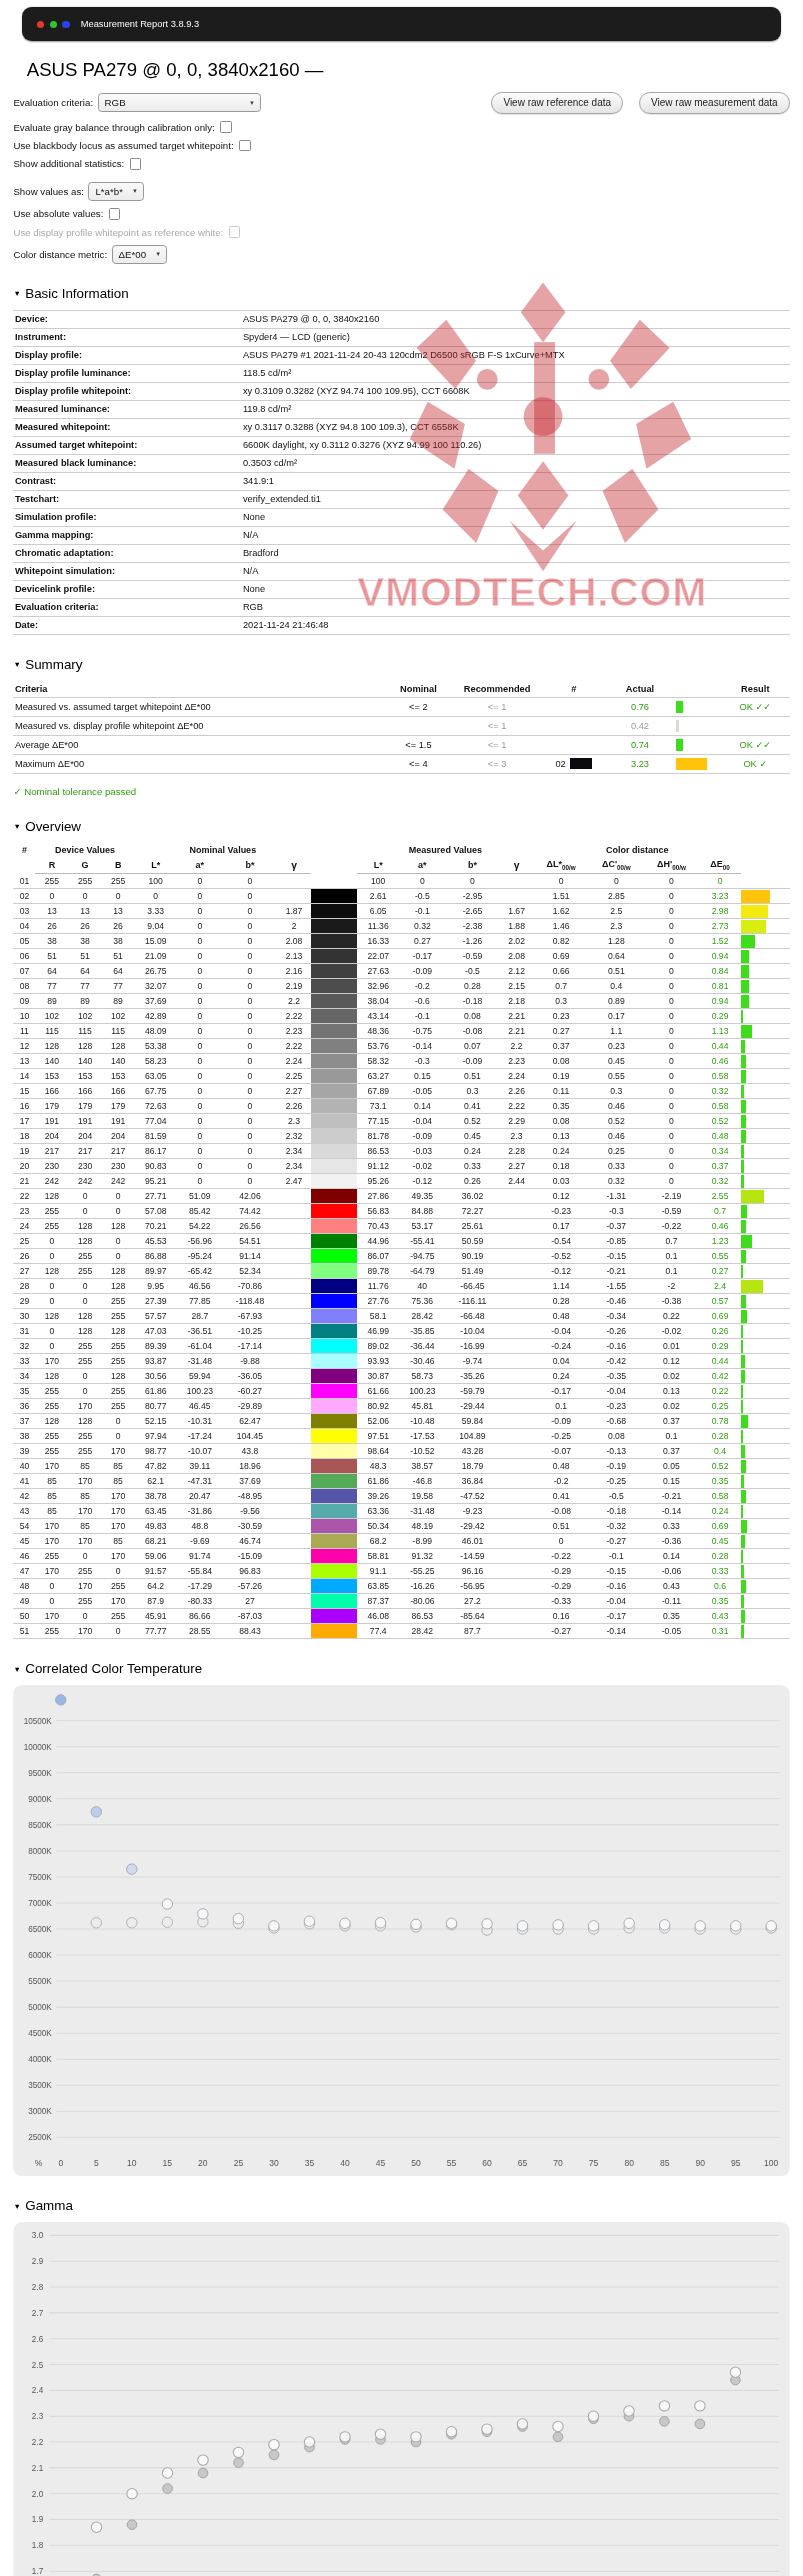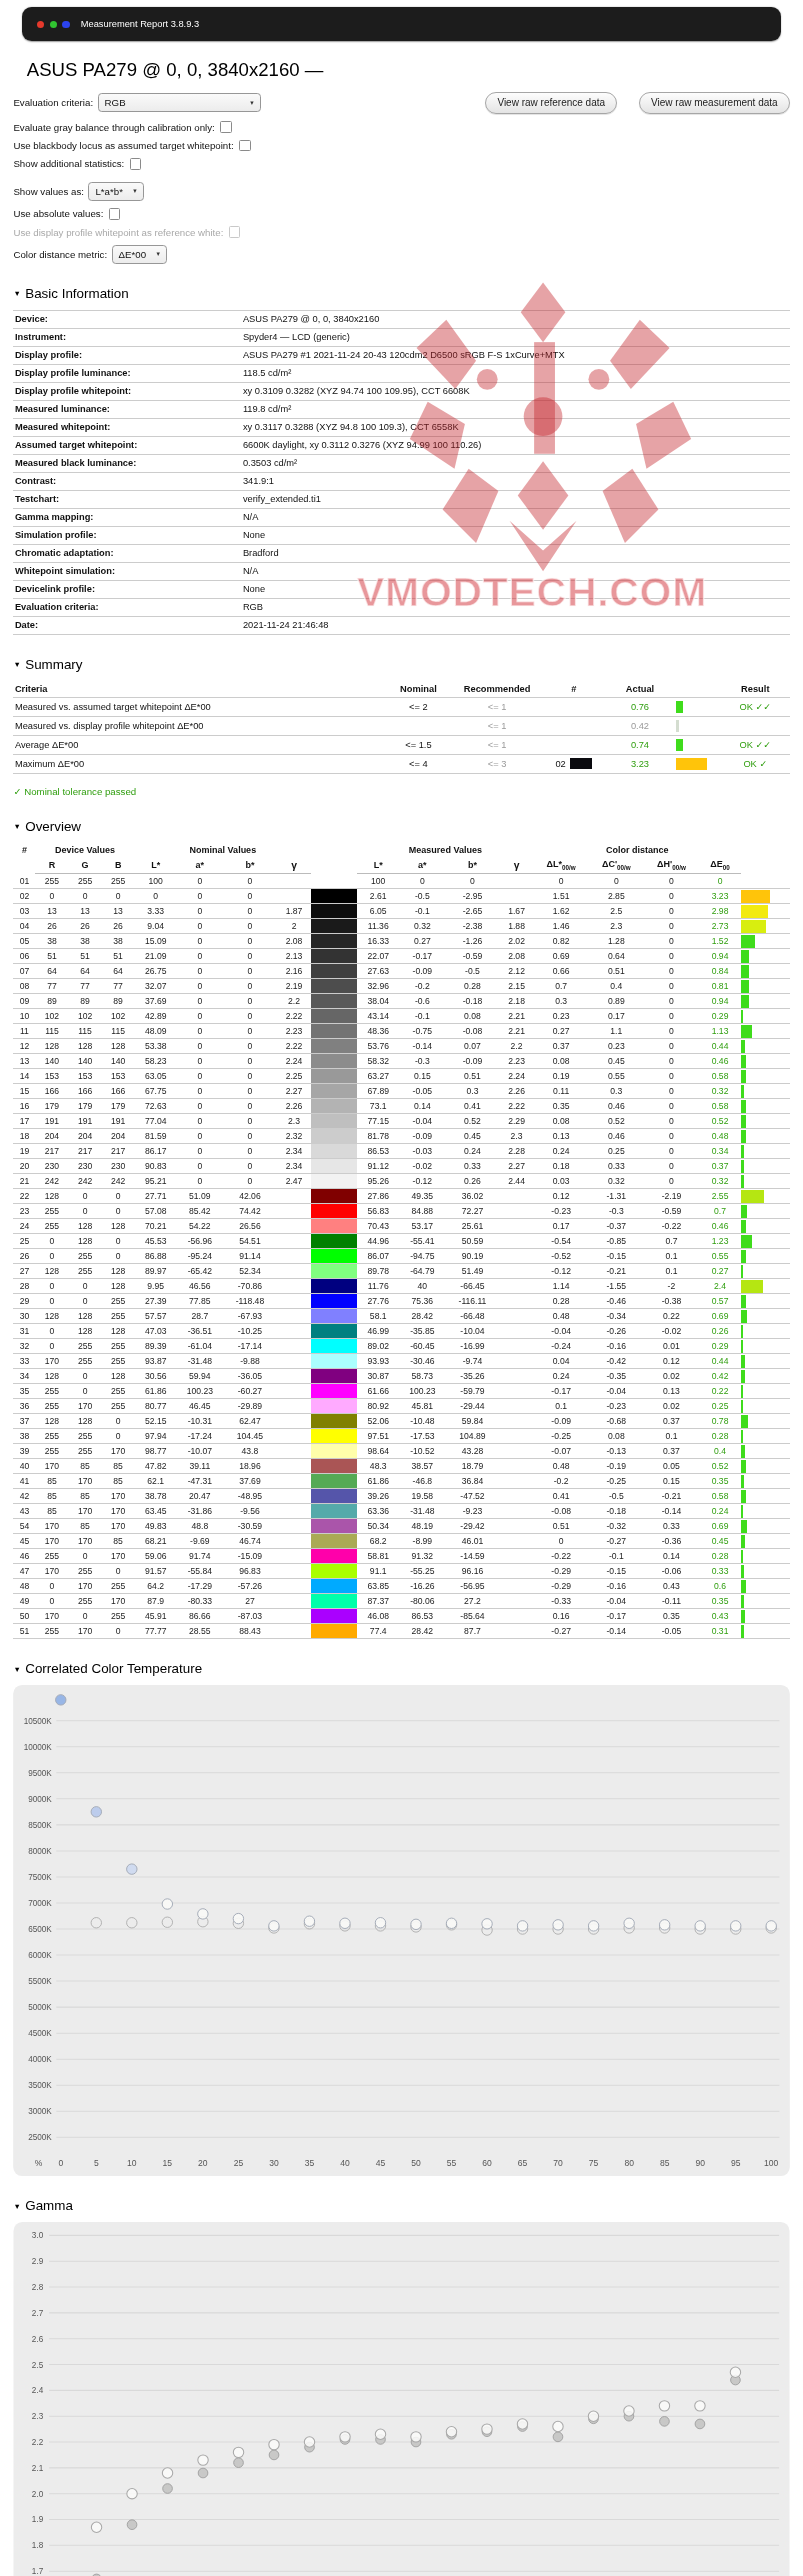--- a/index.html
+++ b/index.html
@@ -11,21 +11,21 @@
   .dot{width:7.4px;height:7.4px;border-radius:50%;margin-right:5.2px}
   .titlebar .t{color:#fff;font-size:9.3px;margin-left:6px}
   h1{font-size:18.6px;font-weight:400;margin:18px 13.4px 10.4px;color:#000}
   .page{padding:0 13.4px;position:relative}
   .crow{display:flex;align-items:center;font-size:9.7px;margin-bottom:7.4px}
   .crow label{margin-right:4.5px}
   .select{display:inline-flex;align-items:center;justify-content:space-between;
           border:0.7px solid #979797;border-radius:3.7px;background:linear-gradient(#fafafa,#ececec);
           padding:3px 6px;font-size:9.7px;color:#111;cursor:default}
   .select .arr{font-size:6.7px;color:#333;margin-left:10.4px}
-  .btnrow{margin-left:auto;display:flex;gap:22px}
+  .btnrow{margin-left:auto;display:flex;gap:16px}
   .btn{border:0.7px solid #a6a6a6;border-radius:11px;background:linear-gradient(#fdfdfd,#e4e4e4);
        padding:4.5px 11px;font-size:10px;color:#222;box-shadow:0 0.7px 0.7px rgba(0,0,0,.15)}
   .cbrow{display:flex;align-items:center;font-size:9.7px;margin-bottom:6.7px}
   .checkbox{width:9.7px;height:9.7px;border:1.1px solid #8a8a8a;border-radius:1.5px;background:#fff;
             display:inline-block;margin-left:5.2px}
   .dis{color:#a9a9a9}
   .dis .checkbox{border-color:#c9c9c9}
   .sect{font-size:13.4px;margin:22px 0 9px;color:#000}
   .tri{font-size:7.4px;vertical-align:1.5px;margin-right:4.5px;color:#000}
   
@@ -165,26 +165,26 @@
         </tr>
         <tr>
           <td class="lbl">Contrast:</td>
           <td>341.9:1</td>
         </tr>
         <tr>
           <td class="lbl">Testchart:</td>
           <td>verify_extended.ti1</td>
         </tr>
         <tr>
+          <td class="lbl">Simulation profile:</td>
+          <td>None</td>
+        </tr>
+        <tr>
           <td class="lbl">Gamma mapping:</td>
           <td>N/A</td>
-        </tr>
-        <tr>
-          <td class="lbl">Simulation profile:</td>
-          <td>None</td>
         </tr>
         <tr>
           <td class="lbl">Chromatic adaptation:</td>
           <td>Bradford</td>
         </tr>
         <tr>
           <td class="lbl">Whitepoint simulation:</td>
           <td>N/A</td>
         </tr>
         <tr>
@@ -1020,21 +1020,21 @@
           <td>32</td>
           <td>0</td>
           <td>255</td>
           <td>255</td>
           <td>89.39</td>
           <td>-61.04</td>
           <td>-17.14</td>
           <td></td>
           <td style="background: rgb(0, 255, 255);"></td>
           <td>89.02</td>
-          <td>-60.45</td>
+          <td>-36.44</td>
           <td>-16.99</td>
           <td></td>
           <td>-0.24</td>
           <td>-0.16</td>
           <td>0.01</td>
           <td class="c-de">0.29</td>
           <td class="c-bar">
             <div style="width: 2.2px; background: rgb(63, 220, 28);"></div>
           </td>
         </tr>

